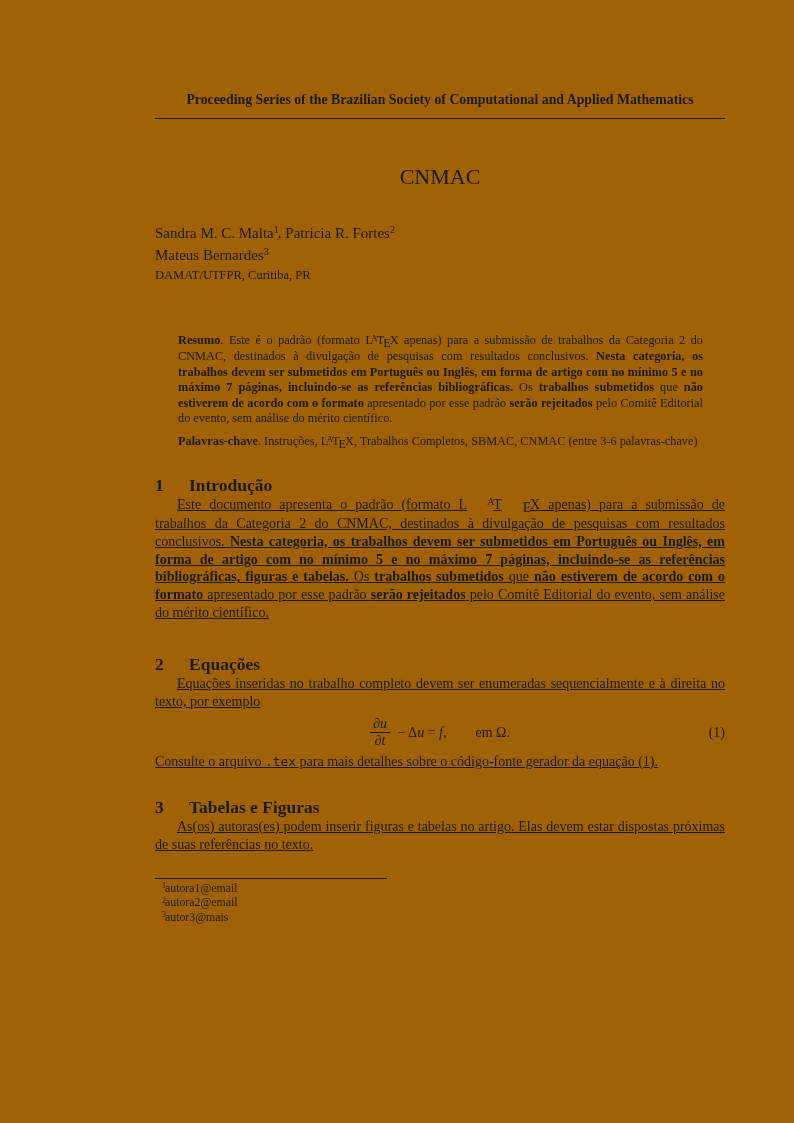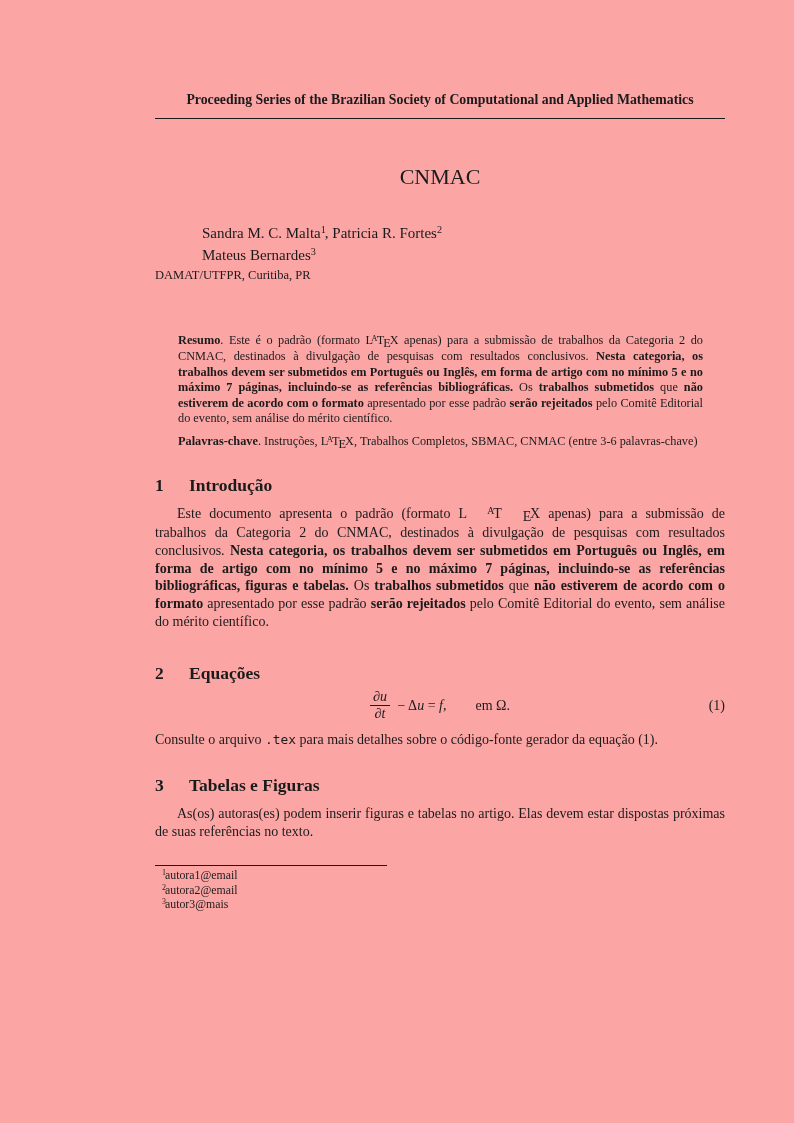--- a/index.html
+++ b/index.html
@@ -1,19 +1,19 @@
 <!DOCTYPE html>
 <html><head>
 <meta charset="utf-8">
 <style>
   html,body{margin:0;padding:0;background:#e8e8e8;}
   .sheet{
     position:relative;
     width:794px;height:1123px;
-    background:#fca5a5;
+    background:#a16207;
     margin:0 auto;
     font-family:"Liberation Serif","DejaVu Serif",serif;
     color:#1b1b1b;
     overflow:hidden;
   }
   .content{
     position:absolute;
     left:155px;top:0;
     width:570px;
     padding-top:92px;
@@ -31,44 +31,45 @@
     margin:11px 0 0 0;
   }
   .paper-title{
     margin-top:43px;
     text-align:center;
     font-size:22px;
     line-height:29px;
     font-weight:400;
   }
   .authors{margin-top:32px;}
-  .author-name{font-size:15px;line-height:20px;margin-left:47px;}
+  .author-name{font-size:15px;line-height:20px;}
   .author-affil{font-size:12.5px;line-height:17px;}
   .abstract{
     margin:49px 22px 0 23px;
     font-size:12.3px;
     line-height:15.4px;
     text-align:justify;
   }
   .abstract-keywords{margin-top:8px;}
   .section-heading{
     font-size:17.5px;
     font-weight:bold;
     line-height:22px;
     display:flex;
   }
   .section-heading .sec-num{width:34px;flex:0 0 auto;}
   .sec-margin-1{margin-top:23px;}
   .sec-margin-2{margin-top:31px;}
   .sec-margin-3{margin-top:25px;}
   .body-par{
-    margin-top:9px;
+    margin-top:0;
     font-size:14px;
     line-height:17.9px;
     text-align:justify;
+    text-decoration:underline;
   }
   .indent{text-indent:22px;}
   .seg-b{font-weight:bold;}
   .seg-i{font-style:italic;}
   .seg-sup{
     font-size:68%;
     position:relative;
     top:-0.45em;
     margin-right:-1px;
   }
@@ -150,20 +151,21 @@
     <div class="section-heading sec-margin-1">
       <span class="sec-num">1</span>
       <span>Introdução</span>
     </div>
     <div class="body-par indent"><span>Este documento apresenta o padrão (formato </span><span class="latex">L<span class="latex-a">A</span>T<span class="latex-e">E</span>X</span><span> apenas) para a submissão de trabalhos da Categoria 2 do CNMAC, destinados à divulgação de pesquisas com resultados conclusivos. </span><span class="seg-b">Nesta categoria, os trabalhos devem ser submetidos em Português ou Inglês, em forma de artigo com no mínimo 5 e no máximo 7 páginas, incluindo-se as referências bibliográficas, figuras e tabelas.</span><span> Os </span><span class="seg-b">trabalhos submetidos</span><span> que </span><span class="seg-b">não estiverem de acordo com o formato</span><span> apresentado por esse padrão </span><span class="seg-b">serão rejeitados</span><span> pelo Comitê Editorial do evento, sem análise do mérito científico.</span></div>
 
     <div class="section-heading sec-margin-2">
       <span class="sec-num">2</span>
       <span>Equações</span>
     </div>
+    <div class="body-par indent">Equações inseridas no trabalho completo devem ser enumeradas sequencialmente e à direita no texto, por exemplo</div>
 
     <div class="equation-row">
       <span class="frac">
         <span class="num">∂u</span>
         <span class="den">∂t</span>
       </span>
       <span class="eq-middle"><span> − Δ</span><span class="seg-i">u</span><span> = </span><span class="seg-i">f</span><span>,</span></span>
       <span class="eq-domain">em Ω.</span>
       <span class="eq-number">(1)</span>
     </div>

